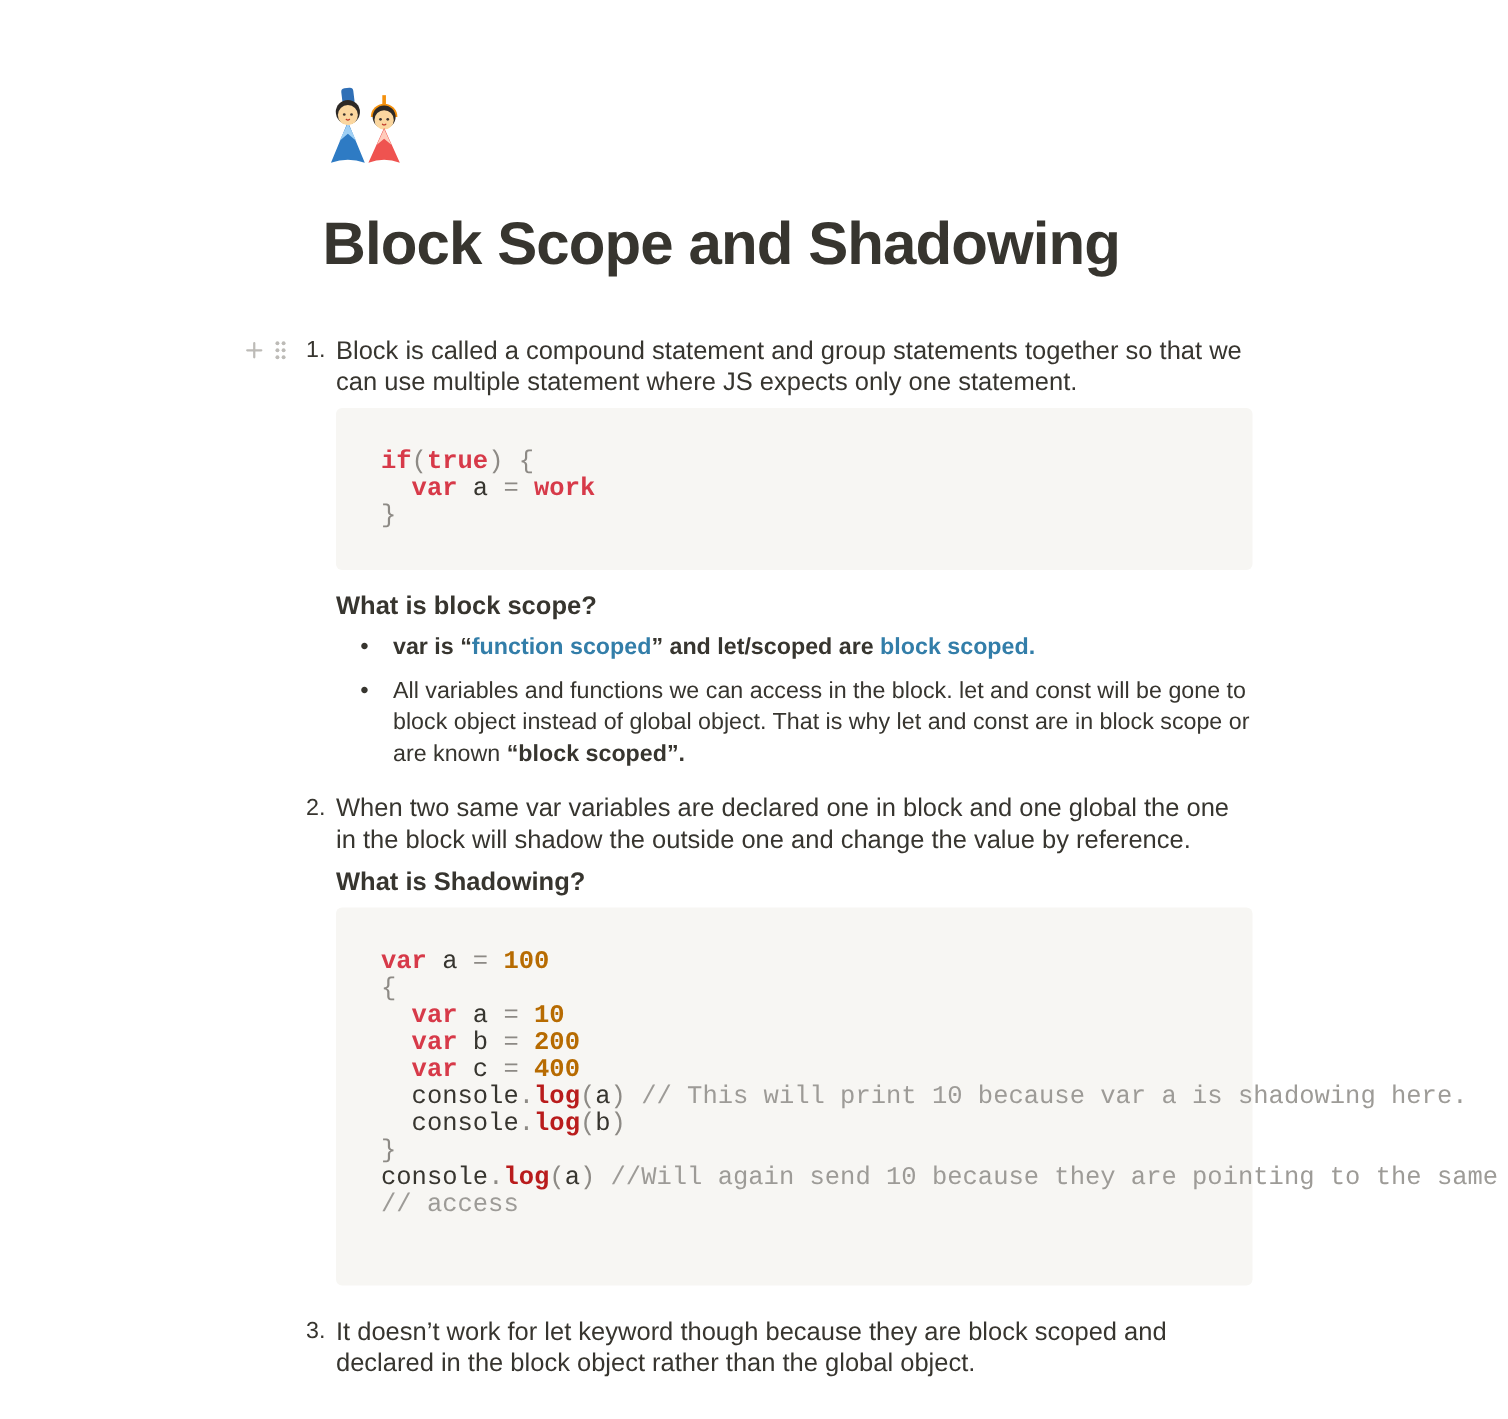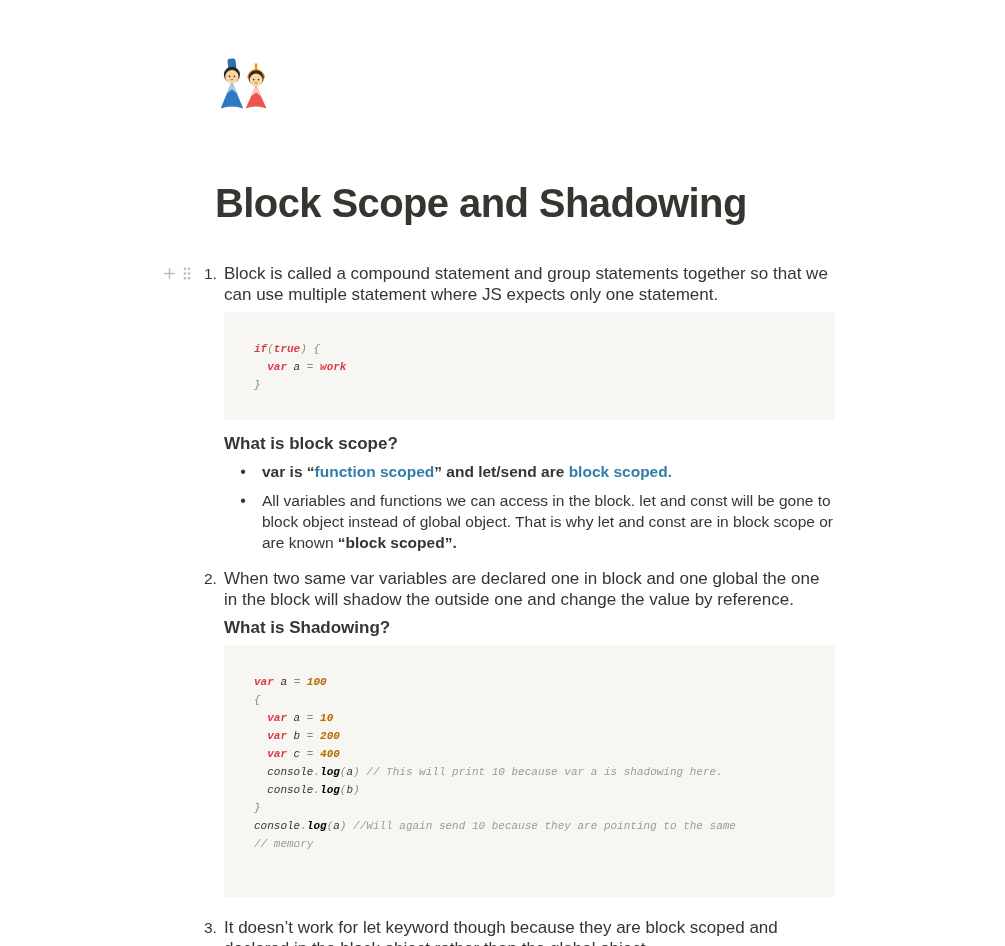--- a/index.html
+++ b/index.html
@@ -6,21 +6,21 @@
   html, body { background: #ffffff; }
   body {
     width: 1005px; height: 946px; overflow: hidden;
     font-family: "Liberation Sans", "DejaVu Sans", sans-serif;
     color: #37352f;
   }
   .content { margin-left: 215px; width: 620px; padding-top: 57px; }
 
   .page-icon { width: 58px; height: 58px; cursor: pointer; }
   .page-title {
-    margin-top: 64px;
+    margin-top: 24px;
     font-size: 40px; font-weight: 700; line-height: 1.2;
     letter-spacing: -0.6px; color: #37352f;
   }
   .doc { margin-top: 36px; }
 
   .li { display: flex; position: relative; margin-bottom: 7px; }
   .li-num {
     flex: none; width: 20px; margin-left: -11px;
     font-size: 15.5px; line-height: 21px;
   }
@@ -37,29 +37,28 @@
     flex: none; width: 38px; text-align: center;
     font-size: 16px; line-height: 21px;
   }
   .bullet-text { flex: 1; font-size: 15.5px; line-height: 21px; cursor: text; }
 
   .code-block {
     background: #f7f6f3; border-radius: 4px;
     padding: 28px 16px 26px 30px;
     margin: 0 0 13px 0;
     font-family: "Liberation Mono", "DejaVu Sans Mono", monospace;
-    font-size: 11px;
+    font-size: 17px;
     color: #37352f;
     cursor: text;
-    font-style: italic;
   }
   .code-line { white-space: pre; line-height: 18px; min-height: 18px; }
   .tok-kw  { color: #d73a49; font-weight: 600; }
   .tok-num { color: #b76b01; font-weight: 600; }
-  .tok-fn  { color: #000000; font-weight: 600; }
+  .tok-fn  { color: #b91c1c; font-weight: 600; }
   .tok-p   { color: #8d8a85; }
   .tok-cm  { color: #9d9b97; }
 
   .hover-controls {
     position: absolute; left: -53px; top: 3px;
     display: flex; align-items: center; gap: 5px;
   }
   .hover-controls .ctl { display: inline-flex; cursor: pointer; }
 </style>
 </head>
@@ -118,21 +117,21 @@
         <p class="para">Block is called a compound statement and group statements together so that we can use multiple statement where JS expects only one statement.</p>
         <div class="code-block">
             <div class="code-line"><span class="tok-kw">if</span><span class="tok-p">(</span><span class="tok-kw">true</span><span class="tok-p">)</span><span> </span><span class="tok-p">{</span></div>
             <div class="code-line"><span>  </span><span class="tok-kw">var</span><span> a </span><span class="tok-p">=</span><span> </span><span class="tok-kw">work</span></div>
             <div class="code-line"><span class="tok-p">}</span></div>
           </div>
         <p class="para bold">What is block scope?</p>
         <div class="bullets">
           <div class="bullet">
             <div class="bullet-marker">•</div>
-            <div class="bullet-text"><span class="seg-bold">var is “</span><span class="seg-bold seg-blue">function scoped</span><span class="seg-bold">” and let/send are </span><span class="seg-bold seg-blue">block scoped.</span></div>
+            <div class="bullet-text"><span class="seg-bold">var is “</span><span class="seg-bold seg-blue">function scoped</span><span class="seg-bold">” and let/scoped are </span><span class="seg-bold seg-blue">block scoped.</span></div>
           </div>
           <div class="bullet">
             <div class="bullet-marker">•</div>
             <div class="bullet-text"><span>All variables and functions we can access in the block. let and const will be gone to block object instead of global object. That is why let and const are in block scope or are known </span><span class="seg-bold">“block scoped”.</span></div>
           </div>
         </div>
       </div>
     </div>
 
     <div class="li">
@@ -143,21 +142,21 @@
         <div class="code-block">
             <div class="code-line"><span class="tok-kw">var</span><span> a </span><span class="tok-p">=</span><span> </span><span class="tok-num">100</span></div>
             <div class="code-line"><span class="tok-p">{</span></div>
             <div class="code-line"><span>  </span><span class="tok-kw">var</span><span> a </span><span class="tok-p">=</span><span> </span><span class="tok-num">10</span></div>
             <div class="code-line"><span>  </span><span class="tok-kw">var</span><span> b </span><span class="tok-p">=</span><span> </span><span class="tok-num">200</span></div>
             <div class="code-line"><span>  </span><span class="tok-kw">var</span><span> c </span><span class="tok-p">=</span><span> </span><span class="tok-num">400</span></div>
             <div class="code-line"><span>  console</span><span class="tok-p">.</span><span class="tok-fn">log</span><span class="tok-p">(</span><span>a</span><span class="tok-p">)</span><span> </span><span class="tok-cm">// This will print 10 because var a is shadowing here.</span></div>
             <div class="code-line"><span>  console</span><span class="tok-p">.</span><span class="tok-fn">log</span><span class="tok-p">(</span><span>b</span><span class="tok-p">)</span></div>
             <div class="code-line"><span class="tok-p">}</span></div>
             <div class="code-line"><span>console</span><span class="tok-p">.</span><span class="tok-fn">log</span><span class="tok-p">(</span><span>a</span><span class="tok-p">)</span><span> </span><span class="tok-cm">//Will again send 10 because they are pointing to the same</span></div>
-            <div class="code-line"><span class="tok-cm">// memory</span></div>
+            <div class="code-line"><span class="tok-cm">// access</span></div>
             <div class="code-line">&nbsp;</div>
           </div>
       </div>
     </div>
 
     <div class="li">
       <div class="li-num">3.</div>
       <div class="li-content">
         <p class="para">It doesn’t work for let keyword though because they are block scoped and declared in the block object rather than the global object.</p>
       </div>

